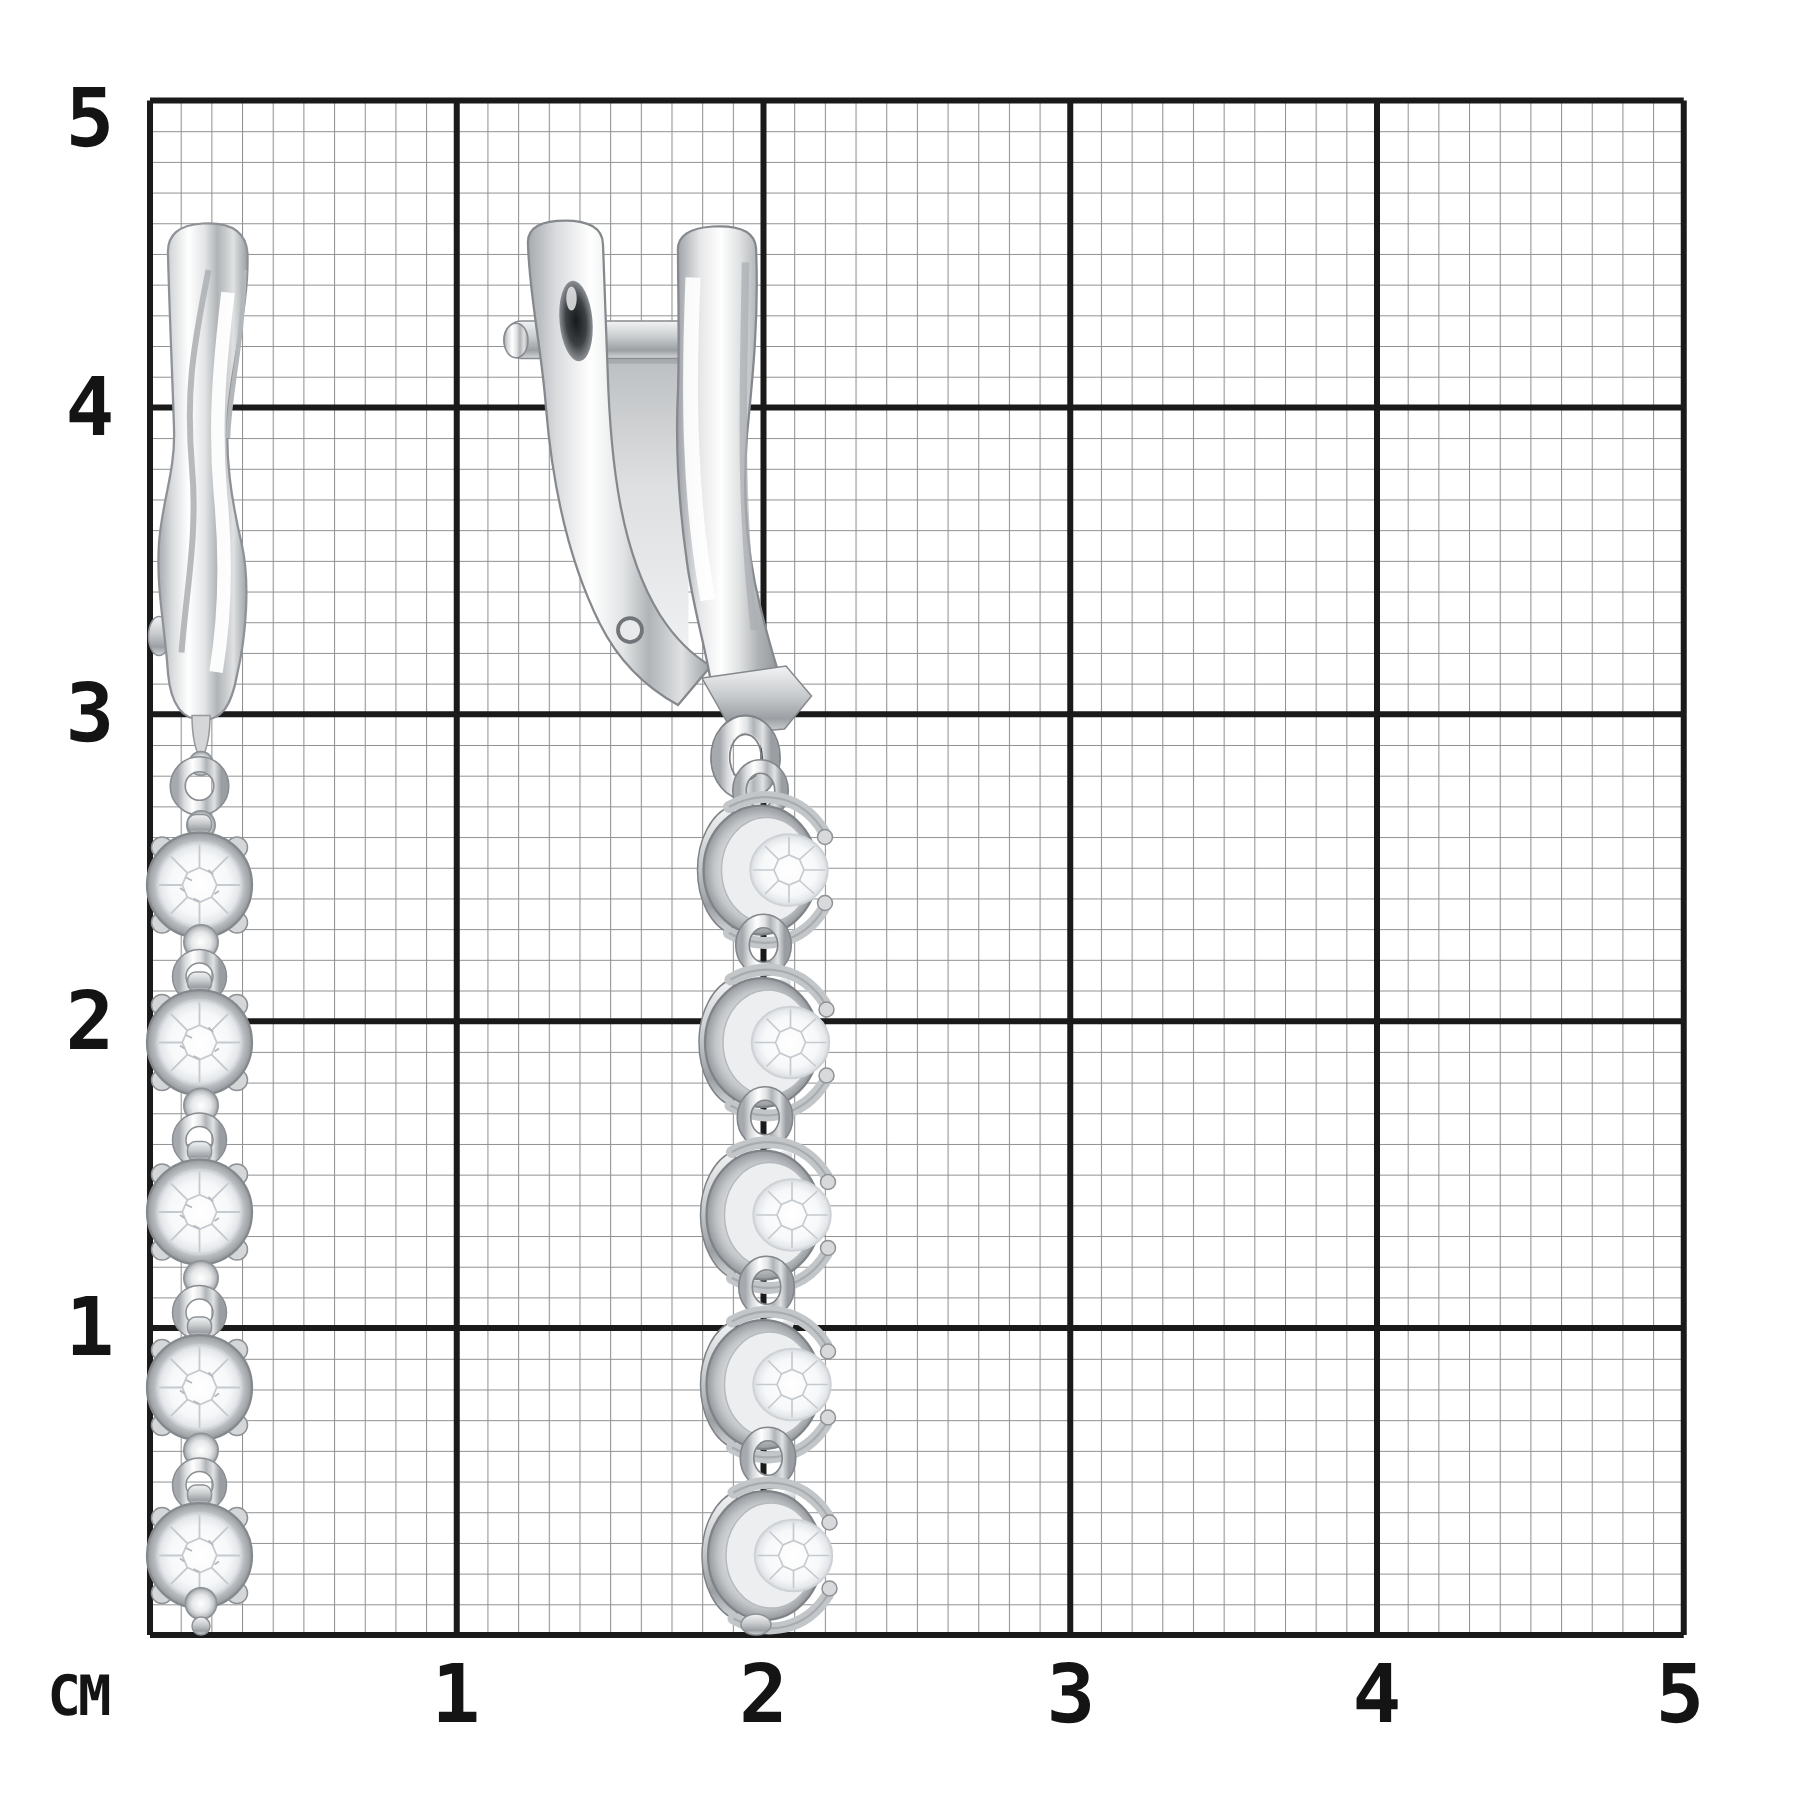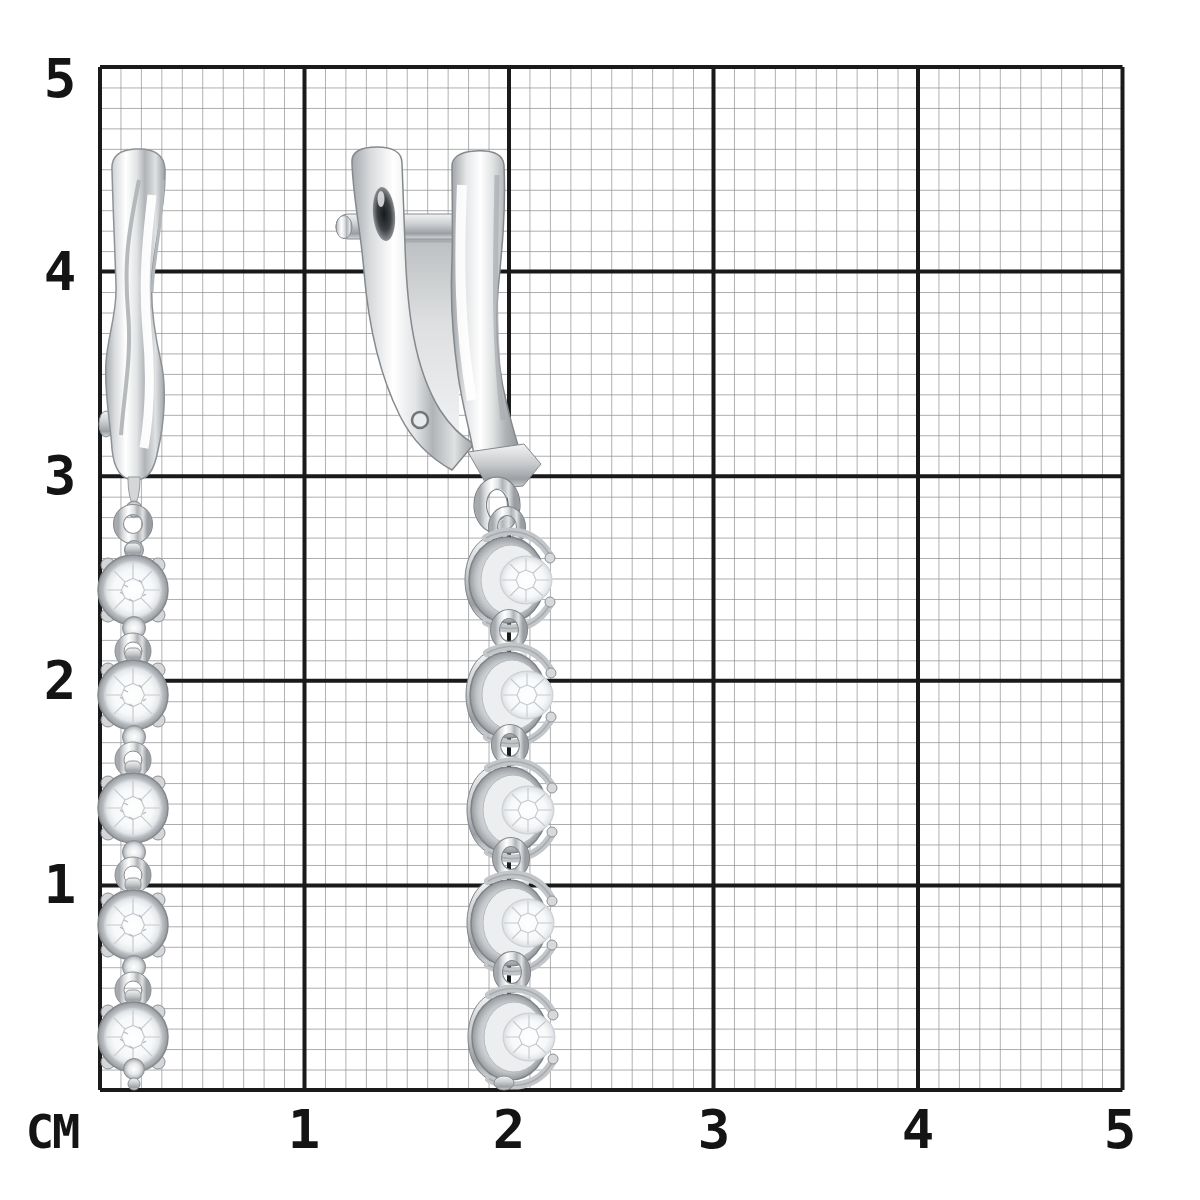--- a/index.html
+++ b/index.html
@@ -6,21 +6,21 @@
   .stage{
     position:relative;width:1200px;height:1200px;background:#ffffff;
     overflow:hidden;font-family:"DejaVu Sans Mono","Liberation Mono",monospace;
   }
   .stage svg{position:absolute;left:0;top:0;}
   .lbl{
     position:absolute;transform:translate(-50%,-50%);
     font-family:"DejaVu Sans Mono","Liberation Mono",monospace;
     font-weight:bold;font-size:54px;color:#141414;line-height:1;white-space:nowrap;
   }
-  .lbl.cm{font-size:47px;letter-spacing:-2px;}
+  .lbl.cm{font-size:37px;letter-spacing:-2px;}
 </style>
 </head>
 <body>
 
 <div class="stage">
 
 <svg width="1200" height="1200" viewBox="0 0 1200 1200">
   <defs>
     <pattern id="mm" width="20.45" height="20.46" patternUnits="userSpaceOnUse">
       <path d="M 20.45 0 H 0 V 20.46" fill="none" stroke="#8f9092" stroke-width="1.4"></path>

